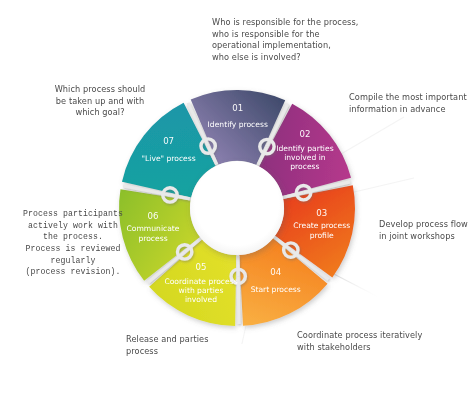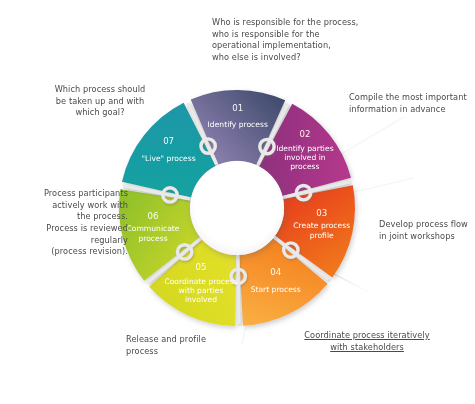--- a/index.html
+++ b/index.html
@@ -169,24 +169,24 @@
 who is responsible for the
 operational implementation,
 who else is involved?</div>
       <div class="callout" style="left: 35px; top: 84px; width: 130px; text-align: center;">Which process should
 be taken up and with
 which goal?</div>
       <div class="callout" style="left: 349px; top: 92px; width: 135px; text-align: left;">Compile the most important
 information in advance</div>
       <div class="callout" style="left: 379px; top: 219px; width: 110px; text-align: left;">Develop process flow
 in joint workshops</div>
-      <div class="callout" style="left: 287px; top: 330px; width: 160px; text-align: center; text-decoration: underline;">Coordinate process iteratively
+      <div class="callout" style="left: 297px; top: 330px; width: 160px; text-align: left;">Coordinate process iteratively
 with stakeholders</div>
-      <div class="callout" style="left: 126px; top: 334px; width: 120px; text-align: left;">Release and profile
+      <div class="callout" style="left: 126px; top: 334px; width: 120px; text-align: left;">Release and parties
 process</div>
-      <div class="callout" style="left: 18px; top: 188px; width: 110px; text-align: right;">Process participants
+      <div class="callout" style="left: 18px; top: 208px; width: 110px; text-align: center; font-family: Liberation Mono, monospace;">Process participants
 actively work with
 the process.
 Process is reviewed
 regularly
 (process revision).</div>
     </div>
 </div>
 
 </body></html>

